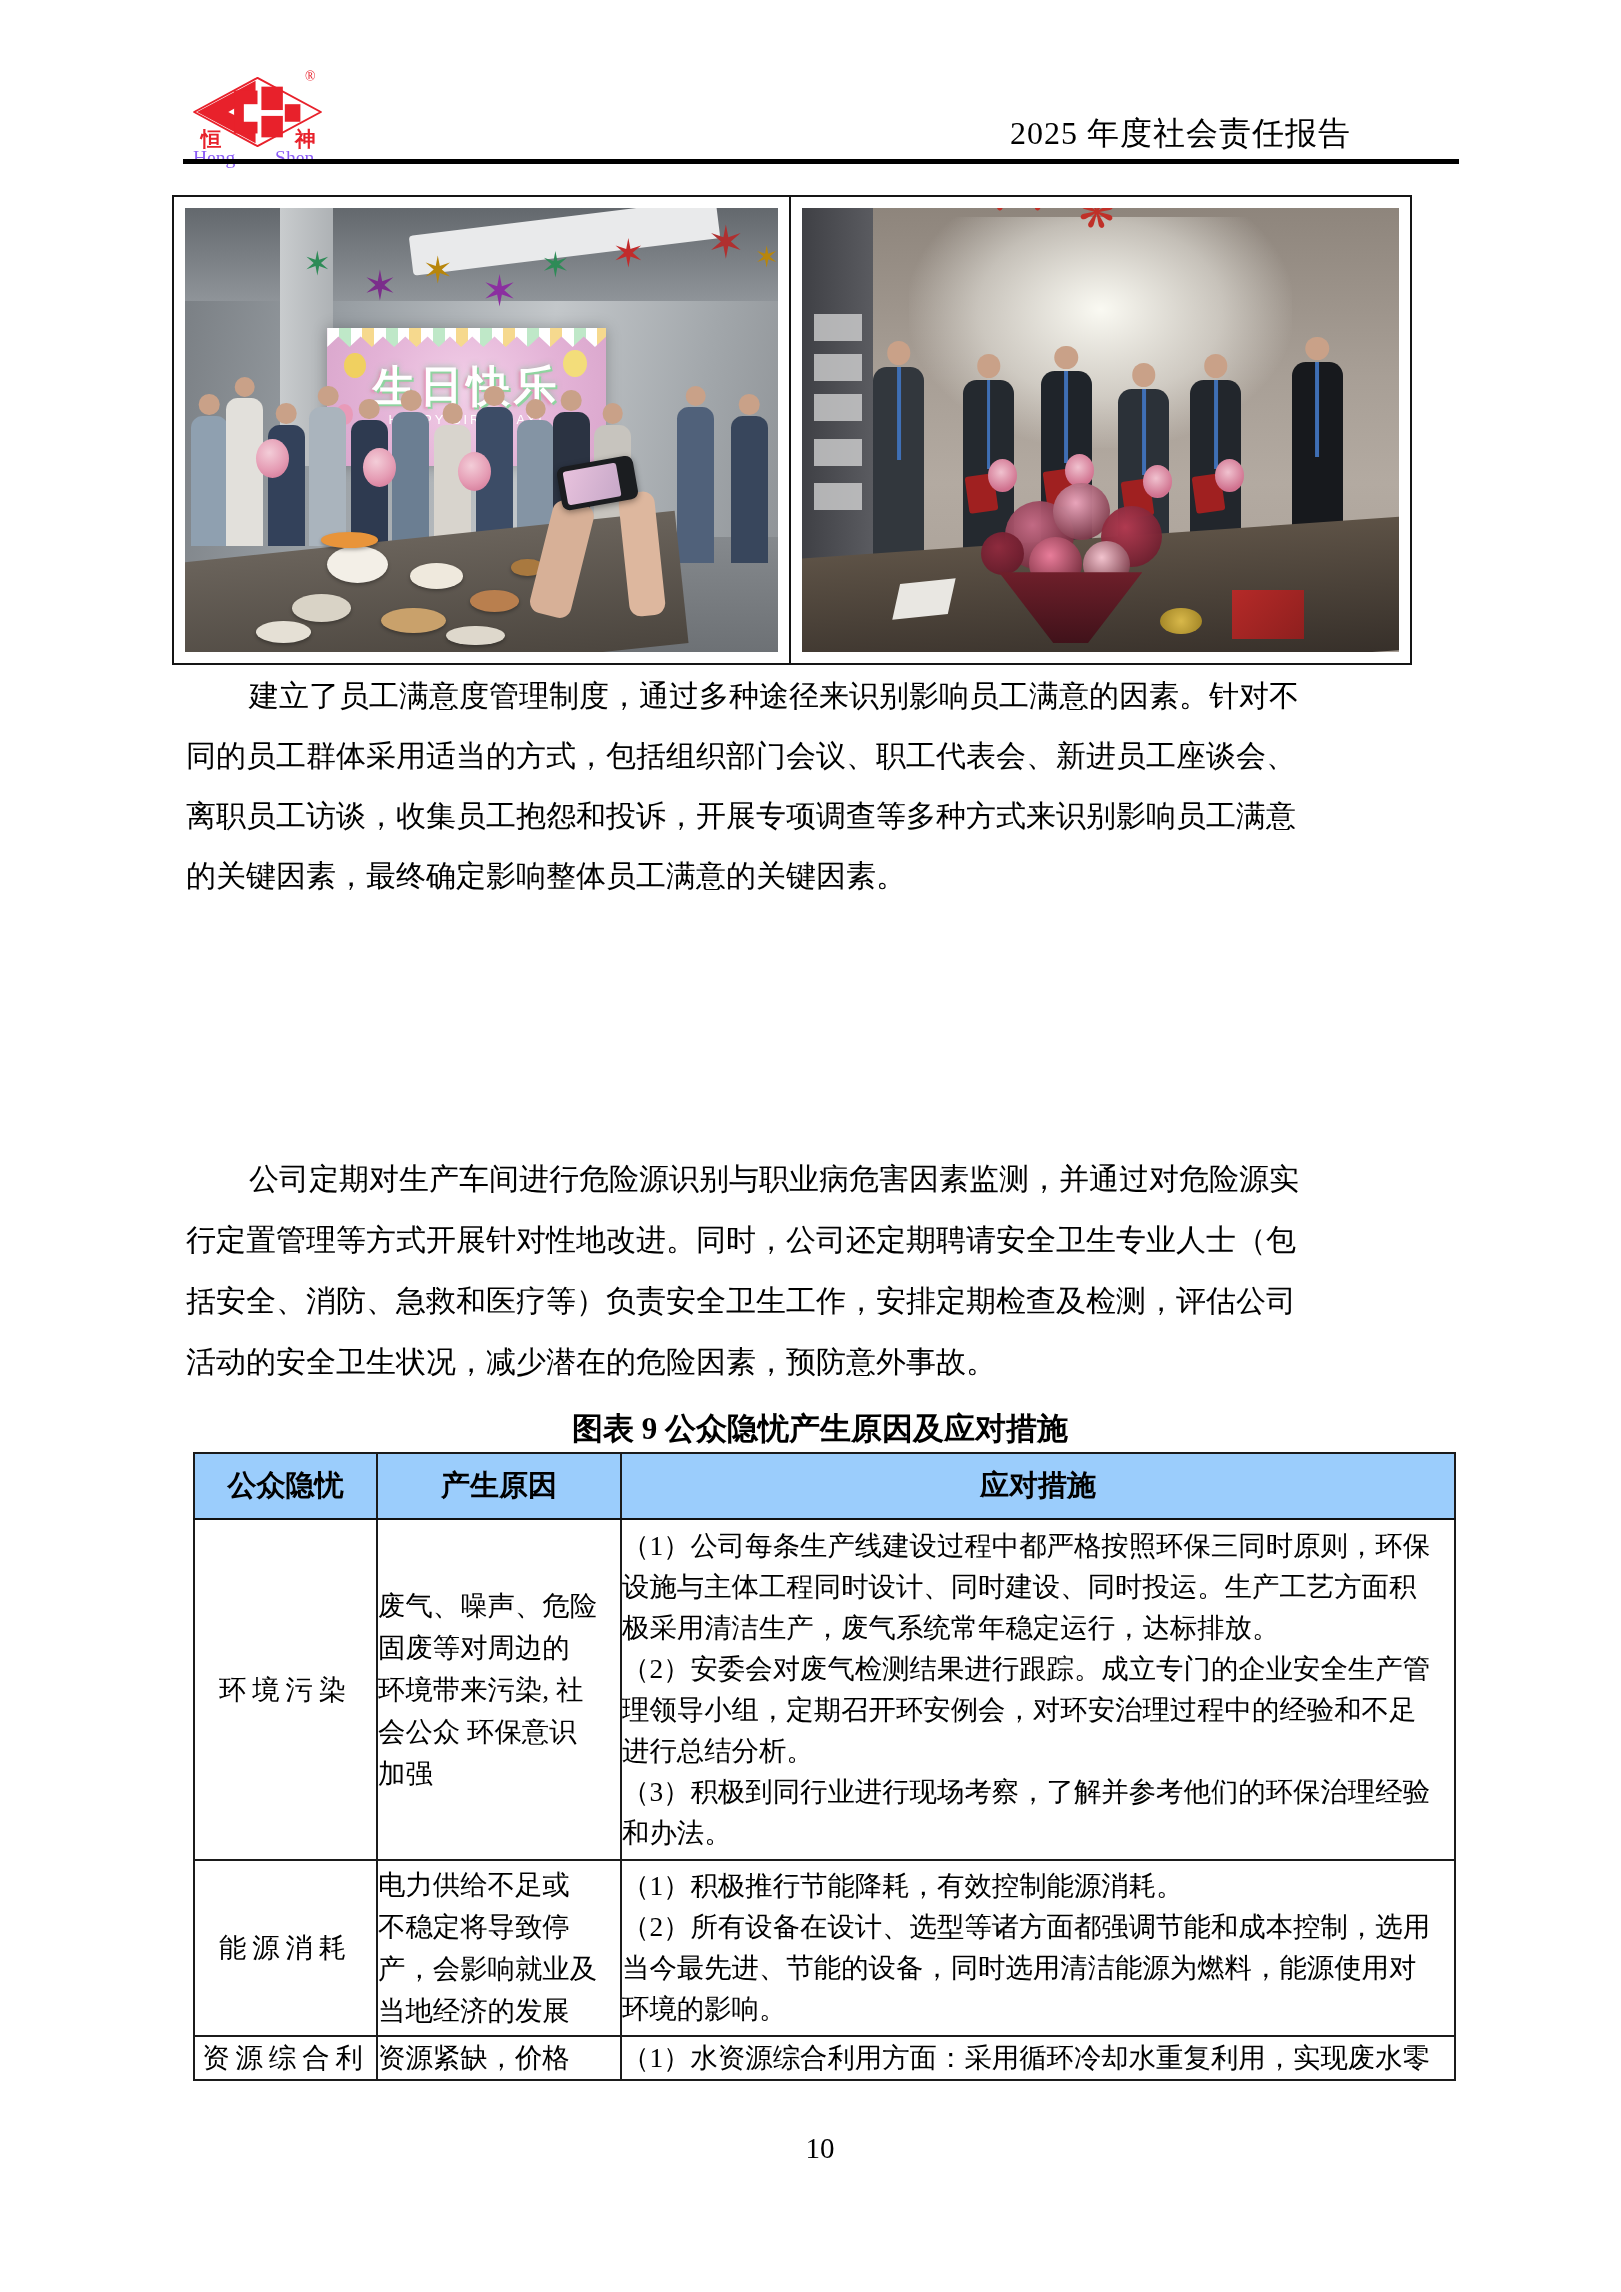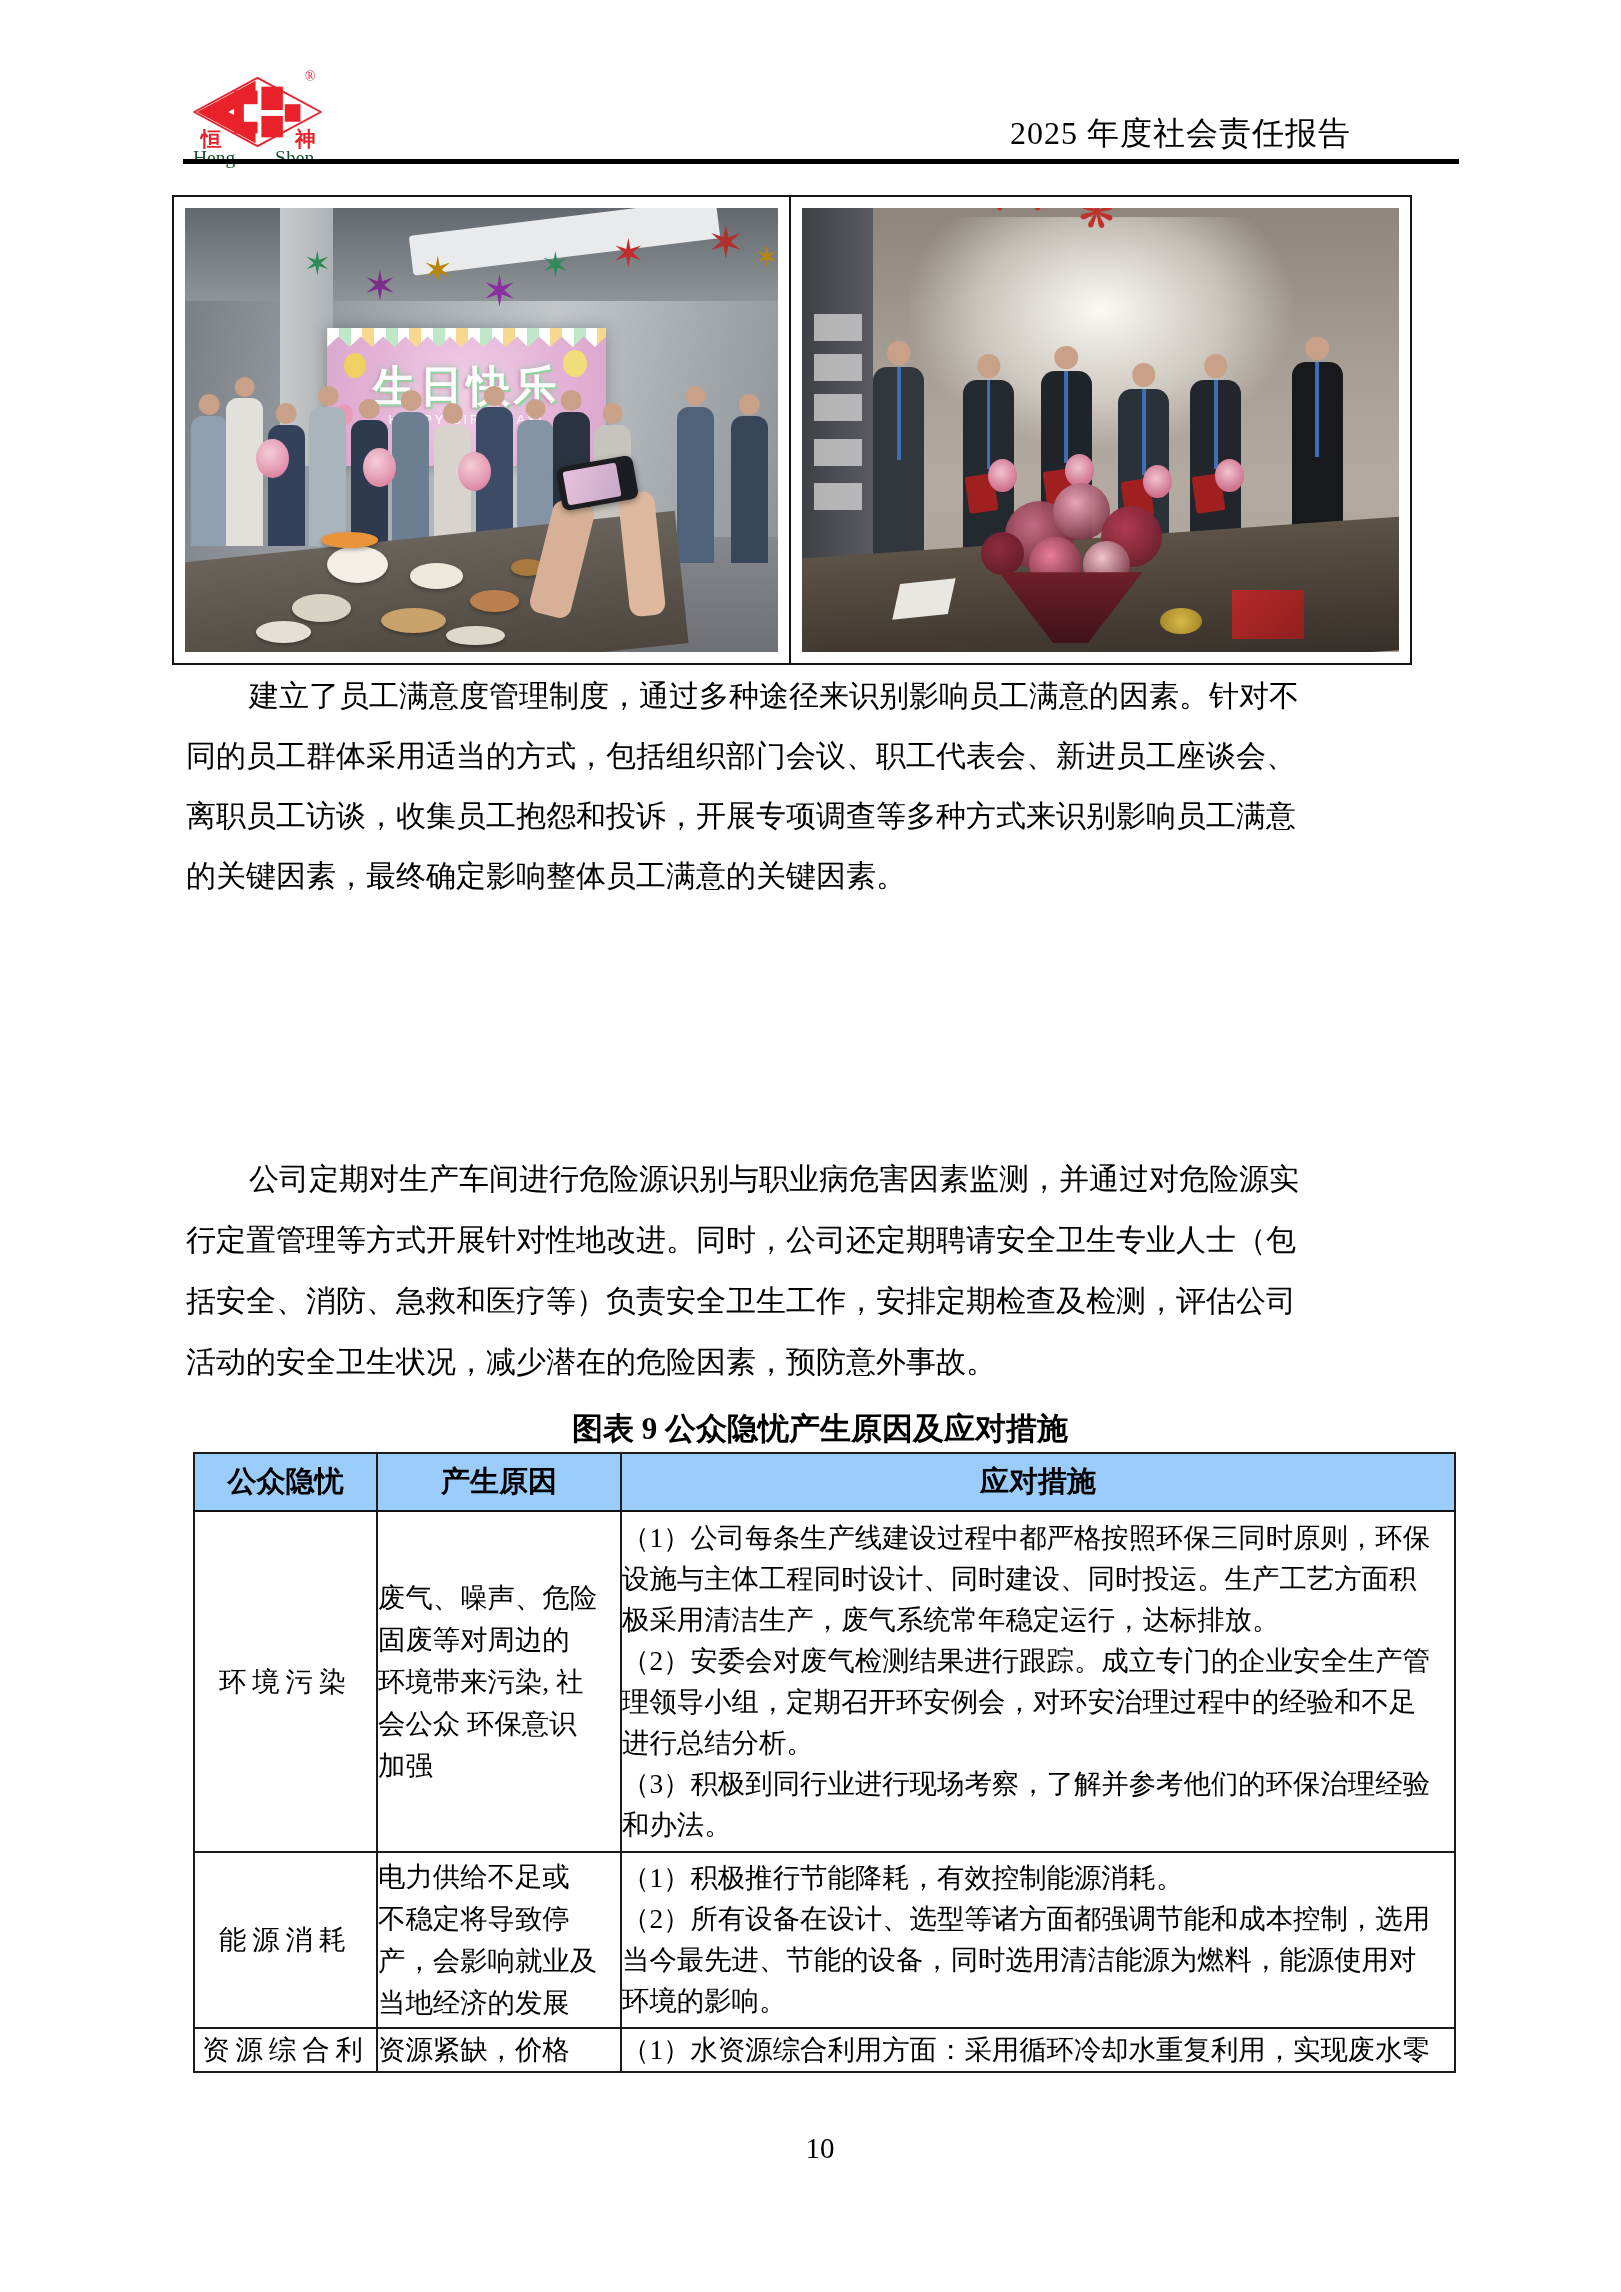--- a/index.html
+++ b/index.html
@@ -4,21 +4,21 @@
 <style>
   html,body{margin:0;padding:0;background:#9a9a9a;}
   .page{position:relative;width:1621px;height:2293px;background:#ffffff;margin:0 auto;
         font-family:"Liberation Serif","DejaVu Serif",serif;color:#000;overflow:hidden;}
 
   
   .logo-wrap{position:absolute;left:189px;top:51px;width:147px;height:118px;}
   .logo-svg{position:absolute;left:0;top:21.6px;}
   .logo-hanzi{position:absolute;top:74px;font-size:20.6px;color:#e8212b;font-weight:bold;}
   .logo-hanzi.l{left:11.8px;} .logo-hanzi.r{left:106px;}
-  .logo-latin{position:absolute;top:96px;font-size:19.6px;color:#14532d;}
+  .logo-latin{position:absolute;top:96px;font-size:19.6px;color:#8b5cf6;}
   .logo-latin.l{left:3.9px;} .logo-latin.r{left:86px;}
   .logo-reg{position:absolute;left:116px;top:17.6px;font-size:13.7px;color:#e8212b;}
   .header-title{position:absolute;left:1010px;top:112px;width:451px;font-size:32px;
                 letter-spacing:1px;white-space:nowrap;}
   .header-rule{position:absolute;left:183px;top:159px;width:1276px;height:4.9px;background:#000;}
 
   
   .photo-frame{position:absolute;left:172px;top:195px;width:1240px;height:470px;
                border:2.5px solid #151515;display:flex;box-sizing:border-box;background:#fff;}
   .photo-cell{box-sizing:border-box;padding:10.8px;}
@@ -71,21 +71,21 @@
 
   
   .tbl-title{position:absolute;left:183px;top:1399px;width:1274px;text-align:center;
              font-size:31px;font-weight:bold;line-height:59px;}
   table.risk{position:absolute;left:193px;top:1452px;width:1261px;border-collapse:collapse;
              table-layout:fixed;font-size:27.4px;}
   table.risk col.c1{width:183px;} table.risk col.c2{width:244px;} table.risk col.c3{width:834px;}
   table.risk th,table.risk td{border:2px solid #1b1b1b;box-sizing:border-box;vertical-align:middle;
              font-weight:normal;padding:0;}
   table.risk{border:2.9px solid #111;}
-  table.risk th{height:58px;background:#9bcdfc;font-weight:bold;font-size:29px;text-align:center;
+  table.risk th{height:66px;background:#9bcdfc;font-weight:bold;font-size:29px;text-align:center;
              border-bottom:2.9px solid #111;}
   td.concern{text-align:center;letter-spacing:5.9px;}
   td.cause{padding:5.9px 11.8px;line-height:42px;white-space:pre-line;}
   td.measures{padding:7.8px 19.6px 7.8px 25.5px;line-height:41px;white-space:pre-line;vertical-align:middle;}
   tr.r1 td{height:341px;} tr.r2 td{height:176px;} tr.r3 td{height:44px;}
   tr.r3 td.cause,tr.r3 td.measures{line-height:29px;}
 
   .footer-page{position:absolute;left:183px;top:2127px;width:1274px;text-align:center;
                font-size:29px;line-height:43px;}
 </style>

